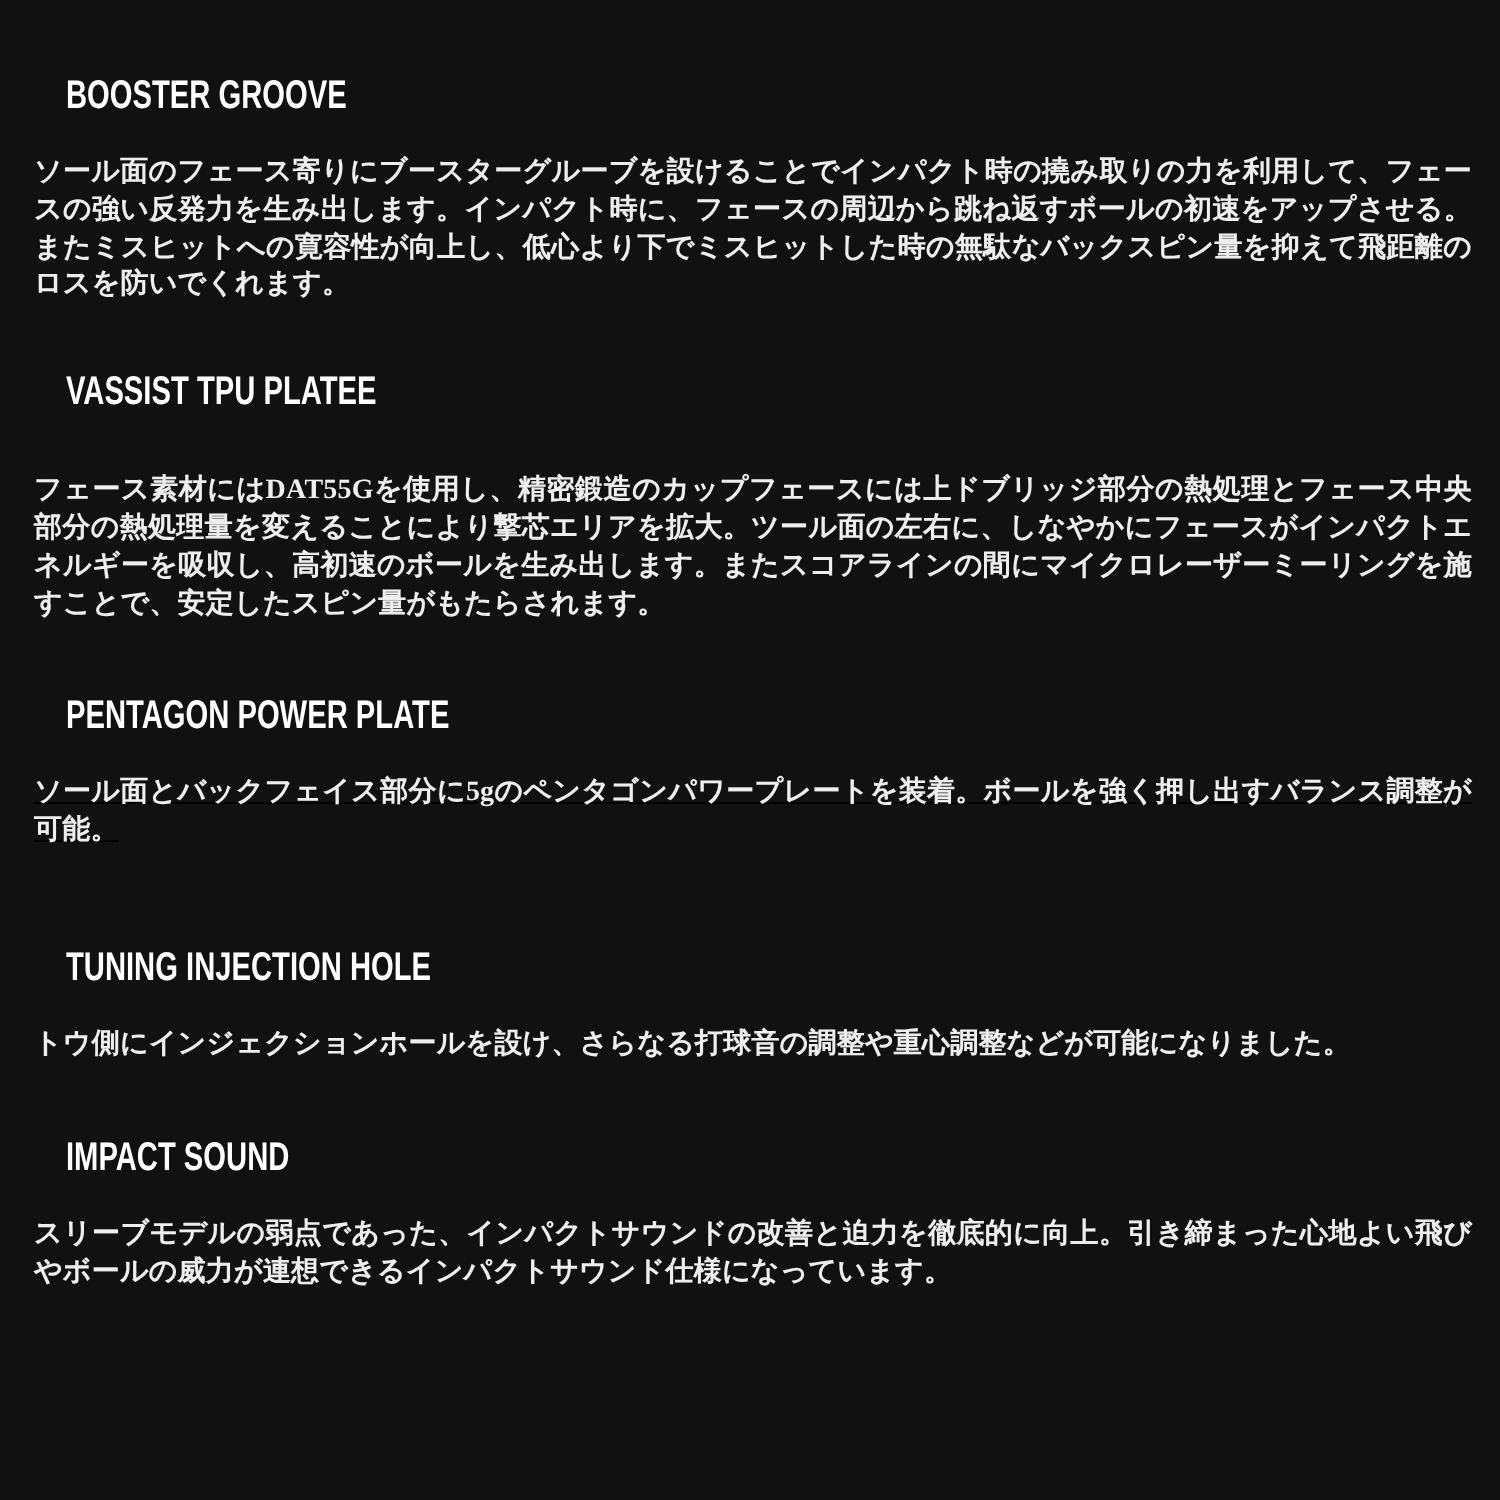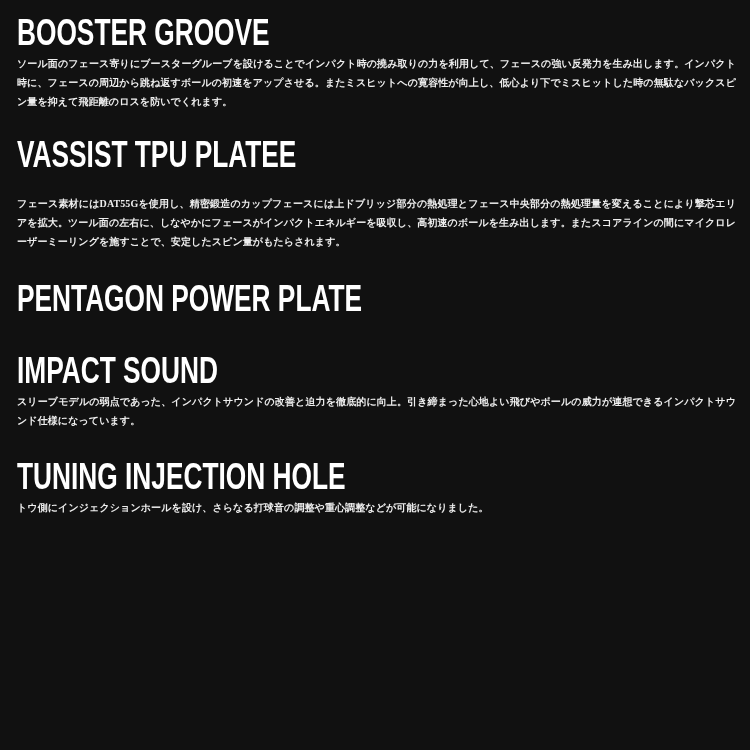--- a/index.html
+++ b/index.html
@@ -17,40 +17,40 @@
     padding: 19px 14px 0 17px;
   }
   .sec { margin: 0; }
   
   .sec:nth-of-type(2) { margin-top: 30px; }
   .sec:nth-of-type(3) { margin-top: 27px; }
   .sec:nth-of-type(4) { margin-top: 33px; text-decoration: underline; }
   .sec:nth-of-type(5) { margin-top: 45px; }
   .sec:nth-of-type(6) { margin-top: 33px; }
   .hd {
-    margin: 0;
+    margin: 16px;
     height: 27px;
     line-height: 27px;
     font-family: "Liberation Sans", "DejaVu Sans", sans-serif;
     font-weight: 700;
-    font-size: 36px;
+    font-size: 20px;
     color: #ffffff;
     white-space: nowrap;
     letter-spacing: 0px;
   }
   .hd-in {
     display: inline-block;
     transform: scaleX(0.73);
     transform-origin: 0 50%;
   }
   .bd {
     margin: 9px 0 0 0;
     font-family: "Liberation Serif", "DejaVu Serif", serif;
     font-weight: 700;
-    font-size: 10px;
+    font-size: 14px;
     line-height: 18.8px;
     color: #eeeeee;
     text-align: justify;
     letter-spacing: 0.1px;
   }
 </style>
 </head>
 <body>
 
 <main class="wrap">
@@ -63,25 +63,26 @@
   <section class="sec">
     <h2 class="hd"><span class="hd-in">VASSIST TPU PLATEE</span></h2>
   </section>
 
   <section class="sec">
     <p class="bd">フェース素材にはDAT55Gを使用し、精密鍛造のカップフェースには上ドブリッジ部分の熱処理とフェース中央部分の熱処理量を変えることにより撃芯エリアを拡大。ツール面の左右に、しなやかにフェースがインパクトエネルギーを吸収し、高初速のボールを生み出します。またスコアラインの間にマイクロレーザーミーリングを施すことで、安定したスピン量がもたらされます。</p>
   </section>
 
   <section class="sec">
     <h2 class="hd"><span class="hd-in">PENTAGON POWER PLATE</span></h2>
+    <p class="bd">ソール面とバックフェイス部分に5gのペンタゴンパワープレートを装着。ボールを強く押し出すバランス調整が可能。</p>
+  </section>
+
+  <section class="sec">
+    <h2 class="hd"><span class="hd-in">TUNING INJECTION HOLE</span></h2>
+    <p class="bd">トウ側にインジェクションホールを設け、さらなる打球音の調整や重心調整などが可能になりました。</p>
   </section>
 
   <section class="sec">
     <h2 class="hd"><span class="hd-in">IMPACT SOUND</span></h2>
     <p class="bd">スリーブモデルの弱点であった、インパクトサウンドの改善と迫力を徹底的に向上。引き締まった心地よい飛びやボールの威力が連想できるインパクトサウンド仕様になっています。</p>
   </section>
 
-  <section class="sec">
-    <h2 class="hd"><span class="hd-in">TUNING INJECTION HOLE</span></h2>
-    <p class="bd">トウ側にインジェクションホールを設け、さらなる打球音の調整や重心調整などが可能になりました。</p>
-  </section>
-
 </main>
 
 </body></html>

